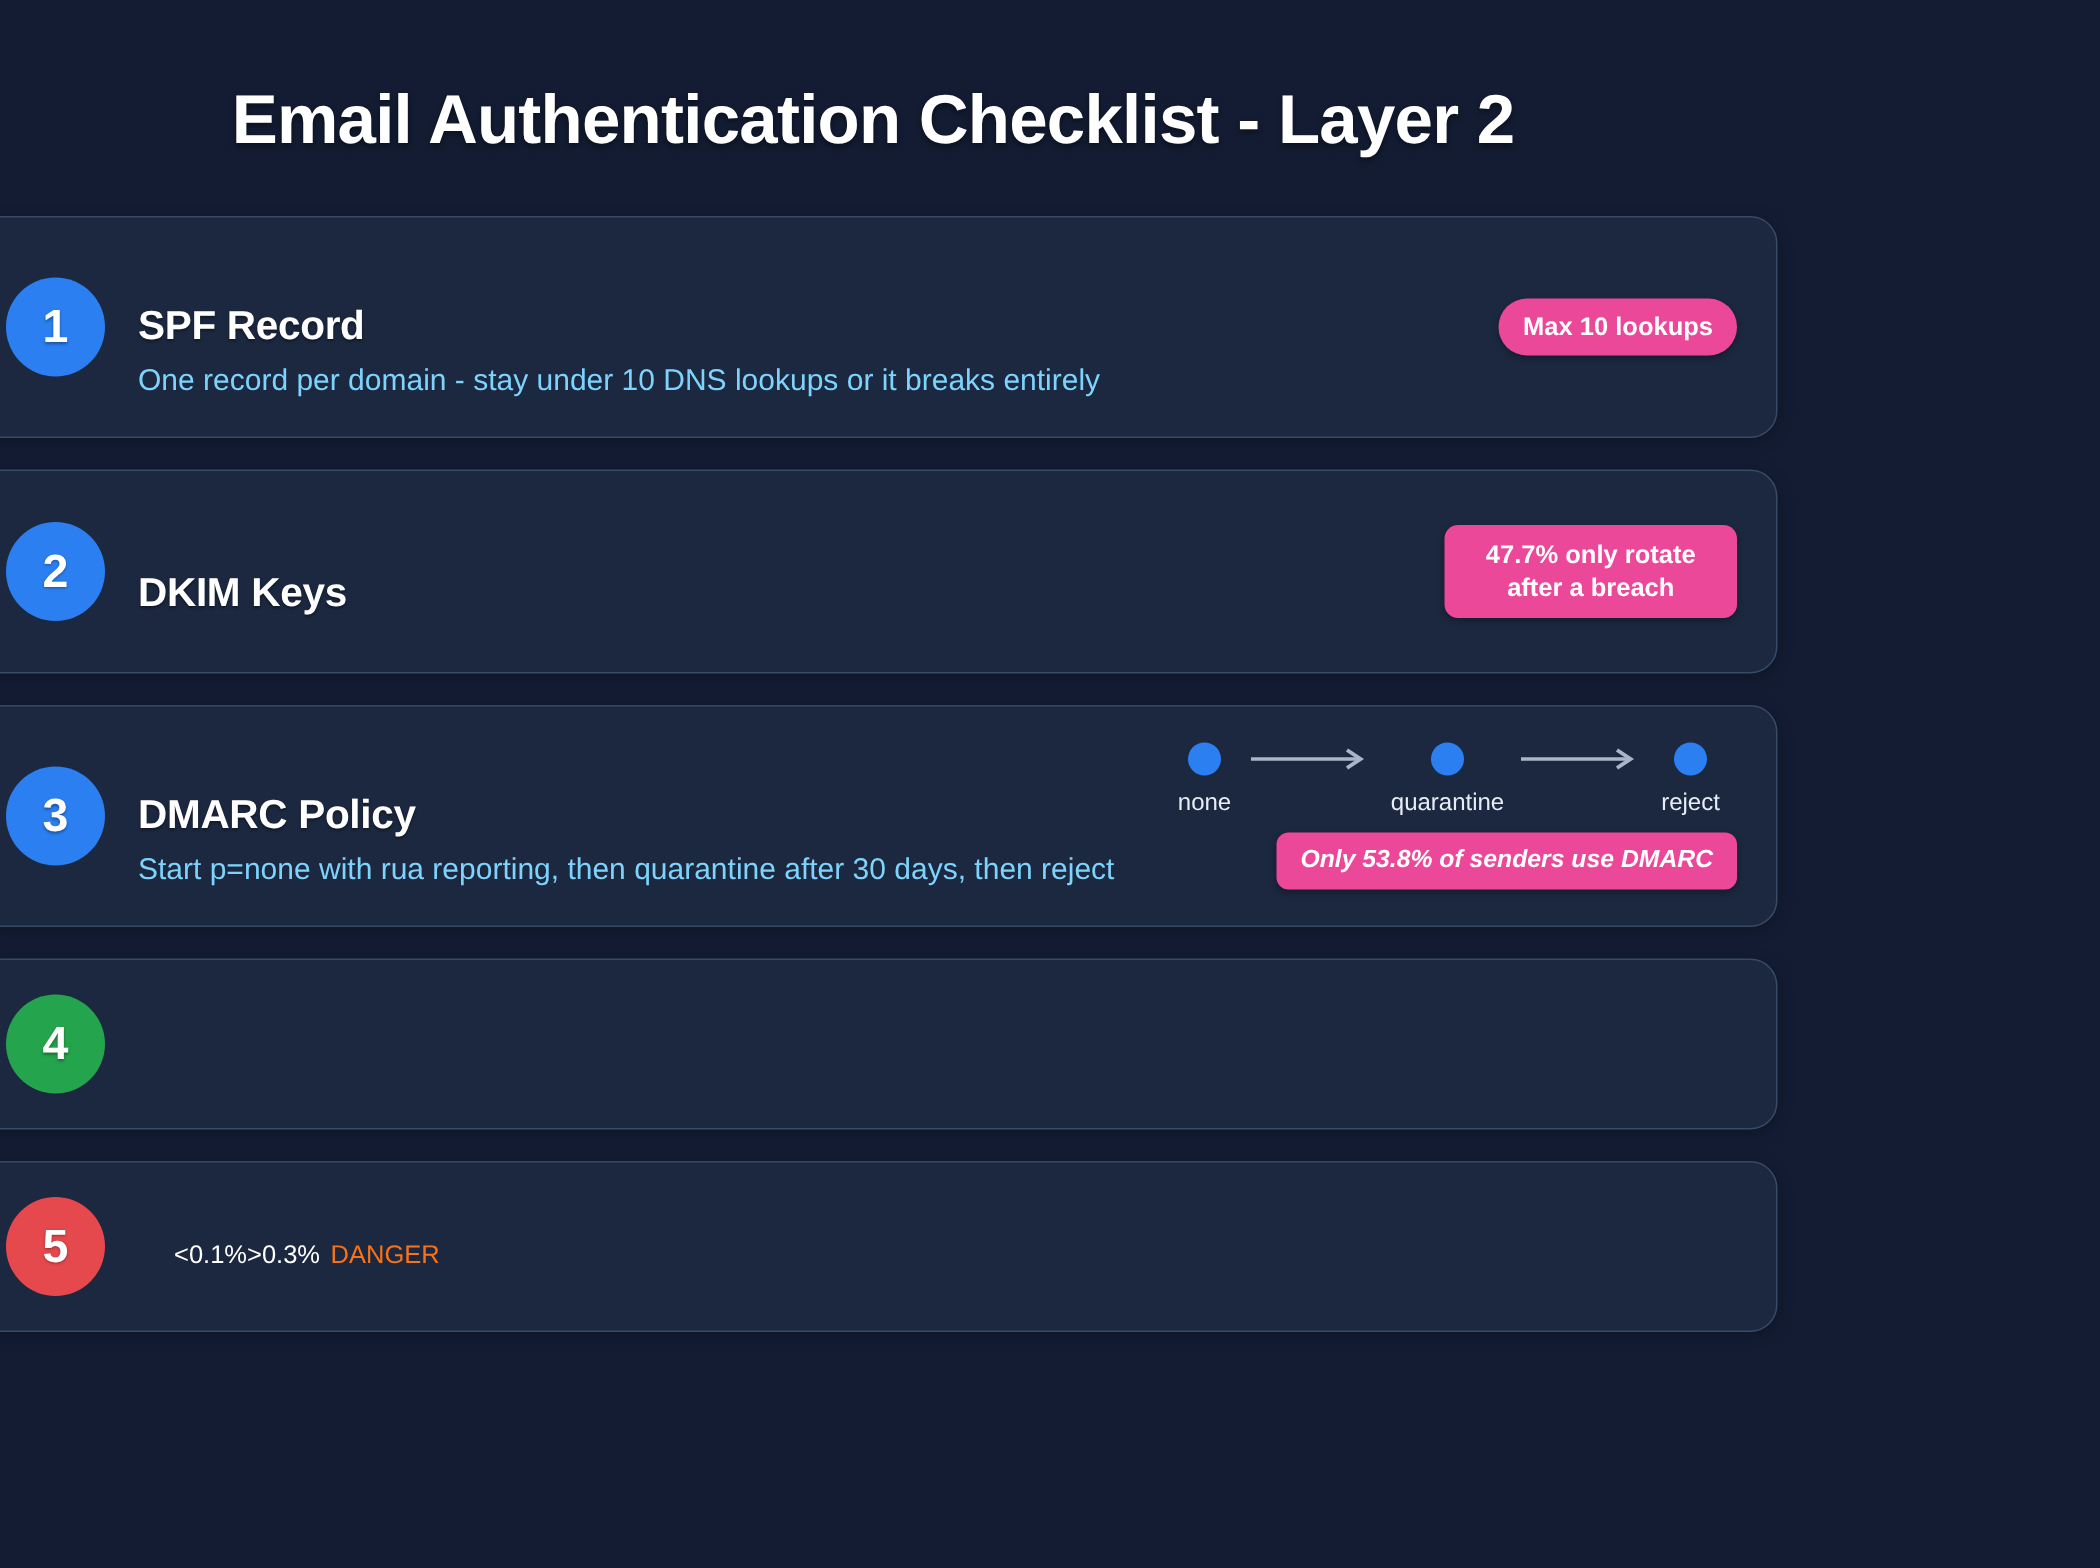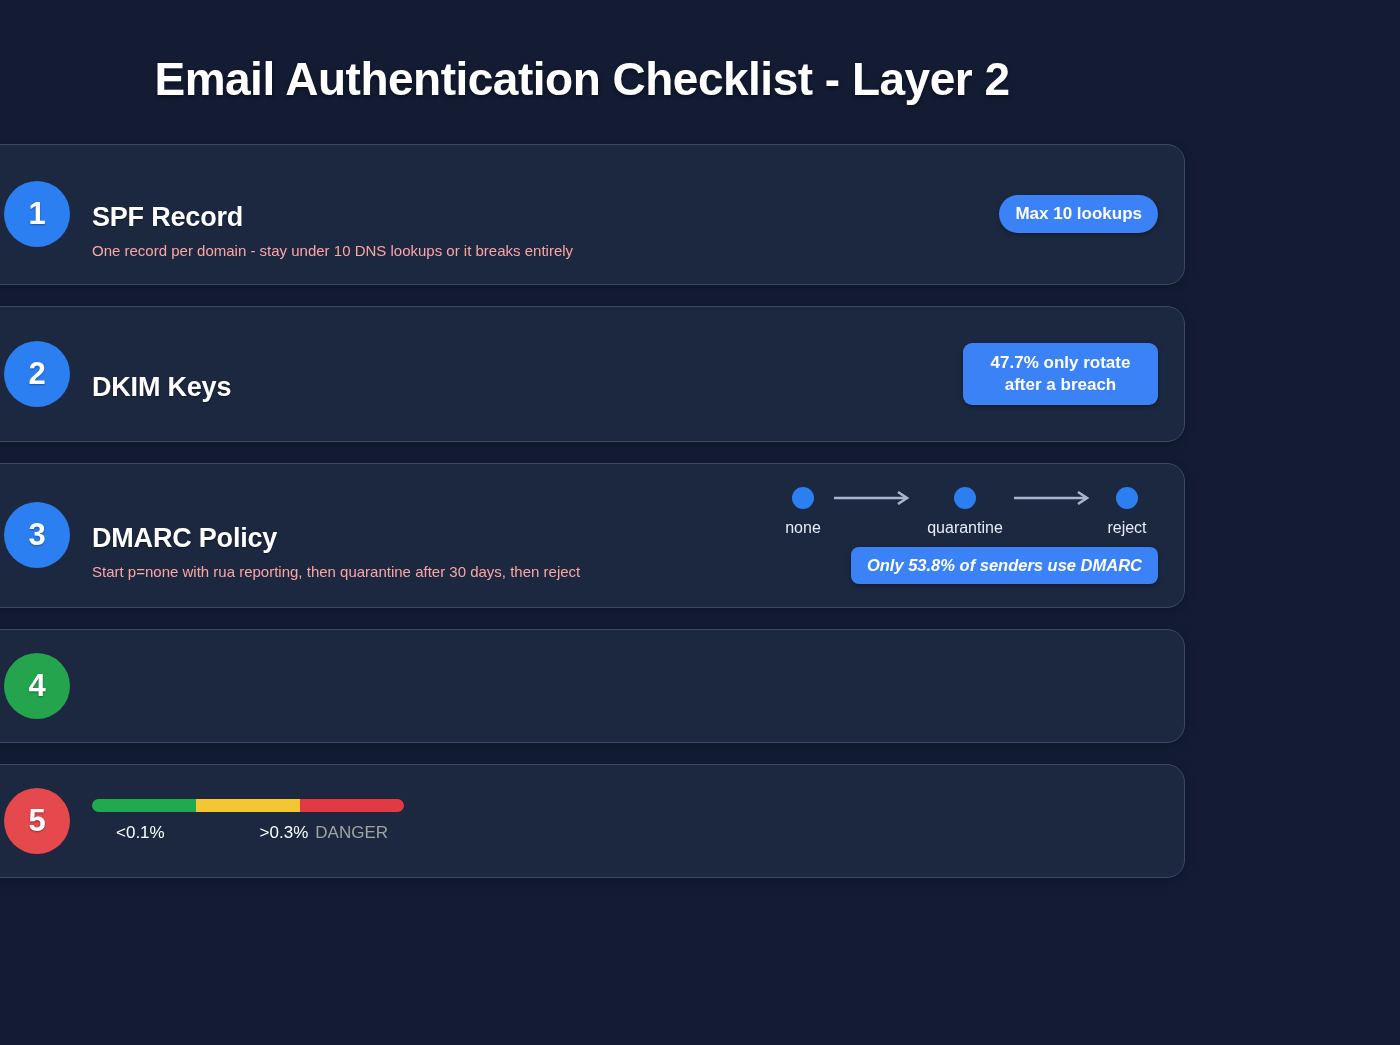--- a/index.html
+++ b/index.html
@@ -60,32 +60,32 @@
   .num-red   { background:#e5484d; }
 
   .card-body { flex:1 1 auto; min-width:0; padding-right:16px; }
   .card-title {
     font-size:27px; font-weight:bold; color:#ffffff;
     margin-bottom:7px; letter-spacing:-0.2px;
     text-shadow:0 1px 2px rgba(0,0,0,0.4);
     margin-top:35px;
   }
   .card-desc {
-    font-size:15px; color:#fca5a5; line-height:1.45;
+    font-size:20px; color:#7dd3fc; line-height:1.45;
     max-width:780px;
   }
   .card-aside {
     flex:0 0 auto;
     display:flex; flex-direction:column;
     align-items:flex-end; justify-content:center;
     gap:10px;
   }
 
   .pill {
-    background:#3b82f6;
+    background:#ec4899;
     color:#ffffff;
     font-size:17px; font-weight:bold;
     border-radius:9px;
     padding:9px 15px;
     text-align:center;
     line-height:1.3;
     box-shadow:0 2px 5px rgba(0,0,0,0.3);
   }
   .pill-round { border-radius:20px; padding:8px 16px; }
   .pill-wide  { border-radius:8px; padding:8px 16px; font-size:16.5px;font-style:italic; }
@@ -94,32 +94,32 @@
   
   .flow { display:flex; align-items:flex-start; }
   .flow-node { display:flex; flex-direction:column; align-items:center; width:62px; }
   .flow-dot { width:22px; height:22px; border-radius:50%; background:#2b7ff0; }
   .flow-label { font-size:16px; color:#e7edf6; margin-top:10px; white-space:nowrap; }
   .flow-node.wide { width:98px; }
   .flow-arrow { width:82px; height:22px; display:flex; align-items:center; }
   .flow-arrow svg { display:block; }
 
   
-  .gauge { display:flex; flex-direction:column; width:312px;text-align:center; }
+  .gauge { display:flex; flex-direction:row; width:312px;text-align:center; }
   .gauge-bar { display:flex; height:13px; border-radius:7px; overflow:hidden; }
   .gauge-seg-green  { flex:1 1 0; background:#22a84f; }
   .gauge-seg-yellow { flex:1 1 0; background:#f4c534; }
   .gauge-seg-red    { flex:1 1 0; background:#e03b45; }
   .gauge-labels {
     display:flex; justify-content:space-between;
     margin-top:11px; font-size:17px; color:#ffffff;
     padding:0 16px 0 24px;
   }
   .gauge-right { display:flex; gap:7px; }
-  .danger-text { color:#a3a3a3; }
+  .danger-text { color:#f97316; }
 </style>
 </head>
 <body>
 
 <div class="page">
 
   <h1 class="page-title">Email Authentication Checklist - Layer 2</h1>
 
   <div class="cards">
 

